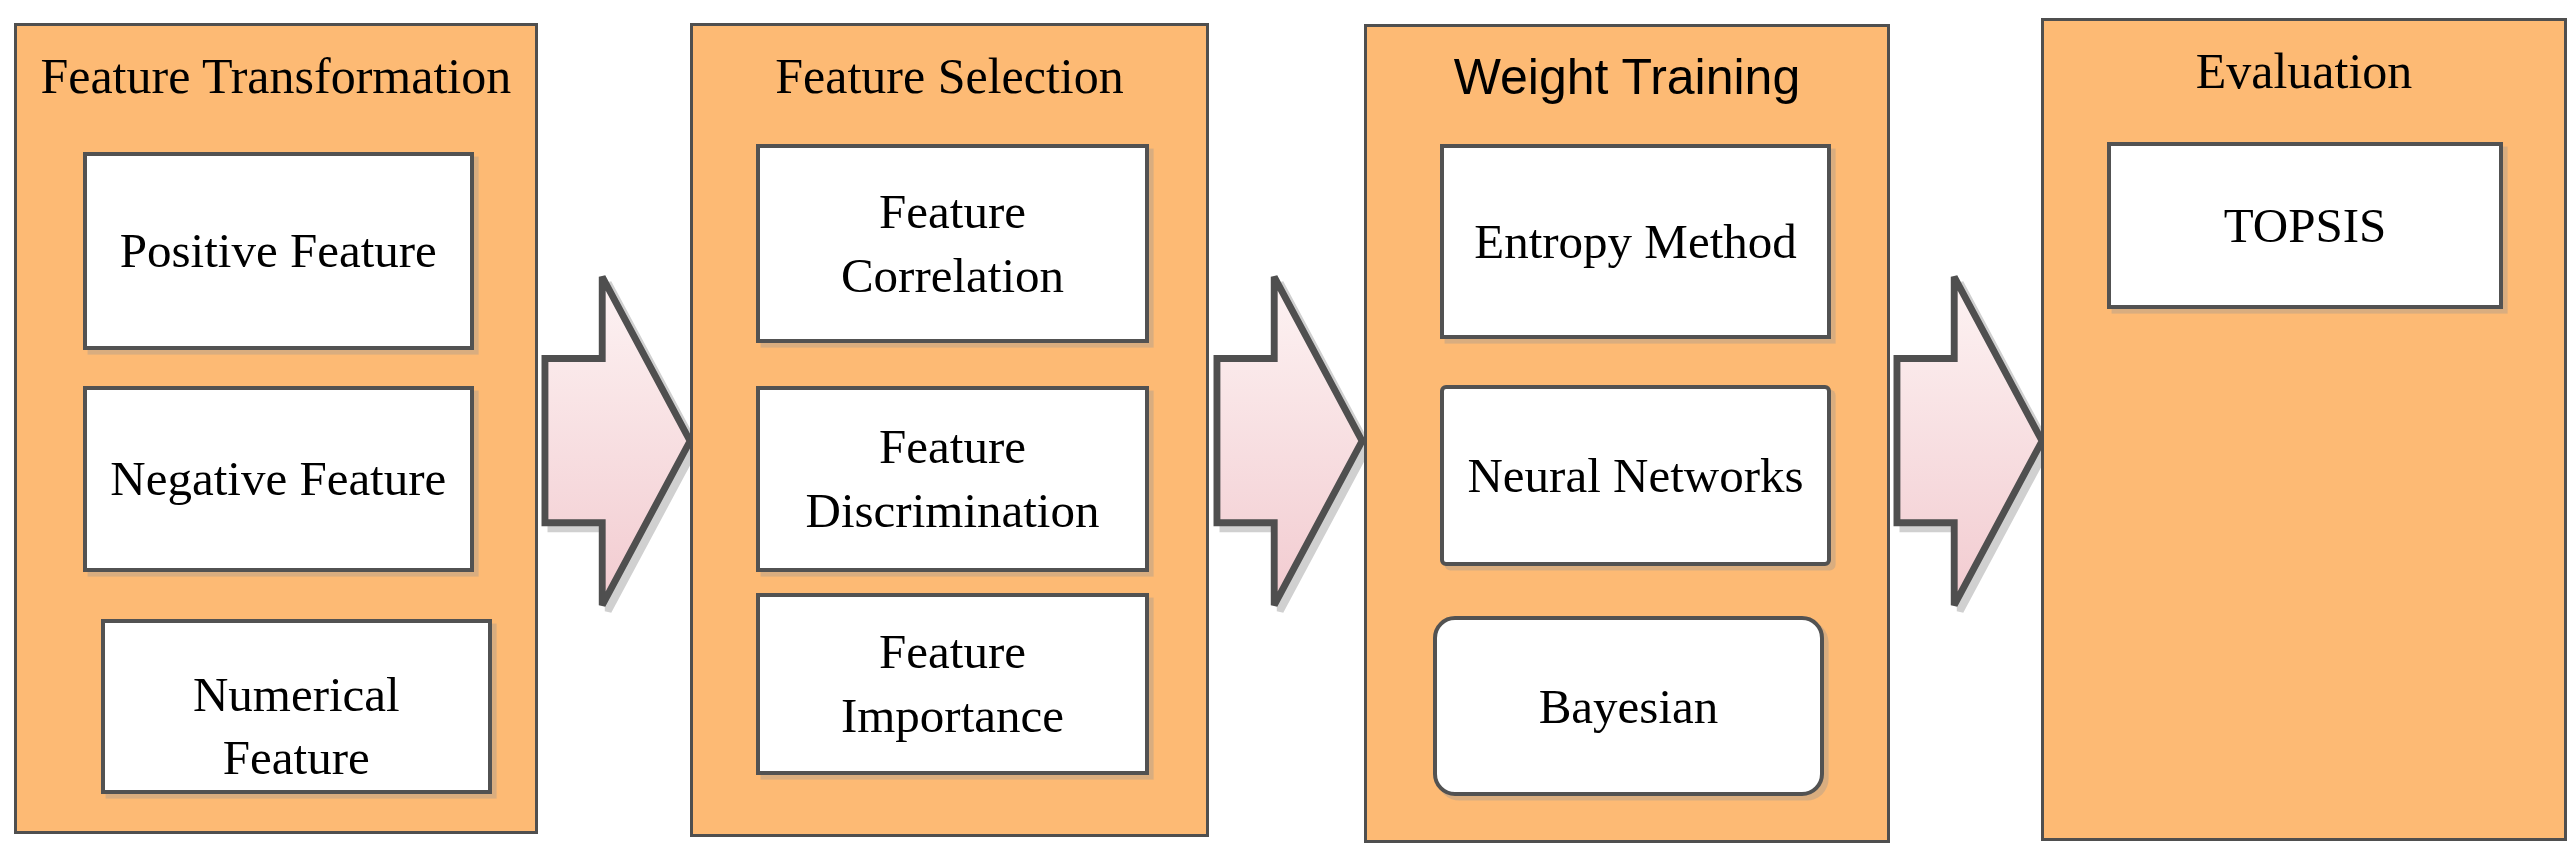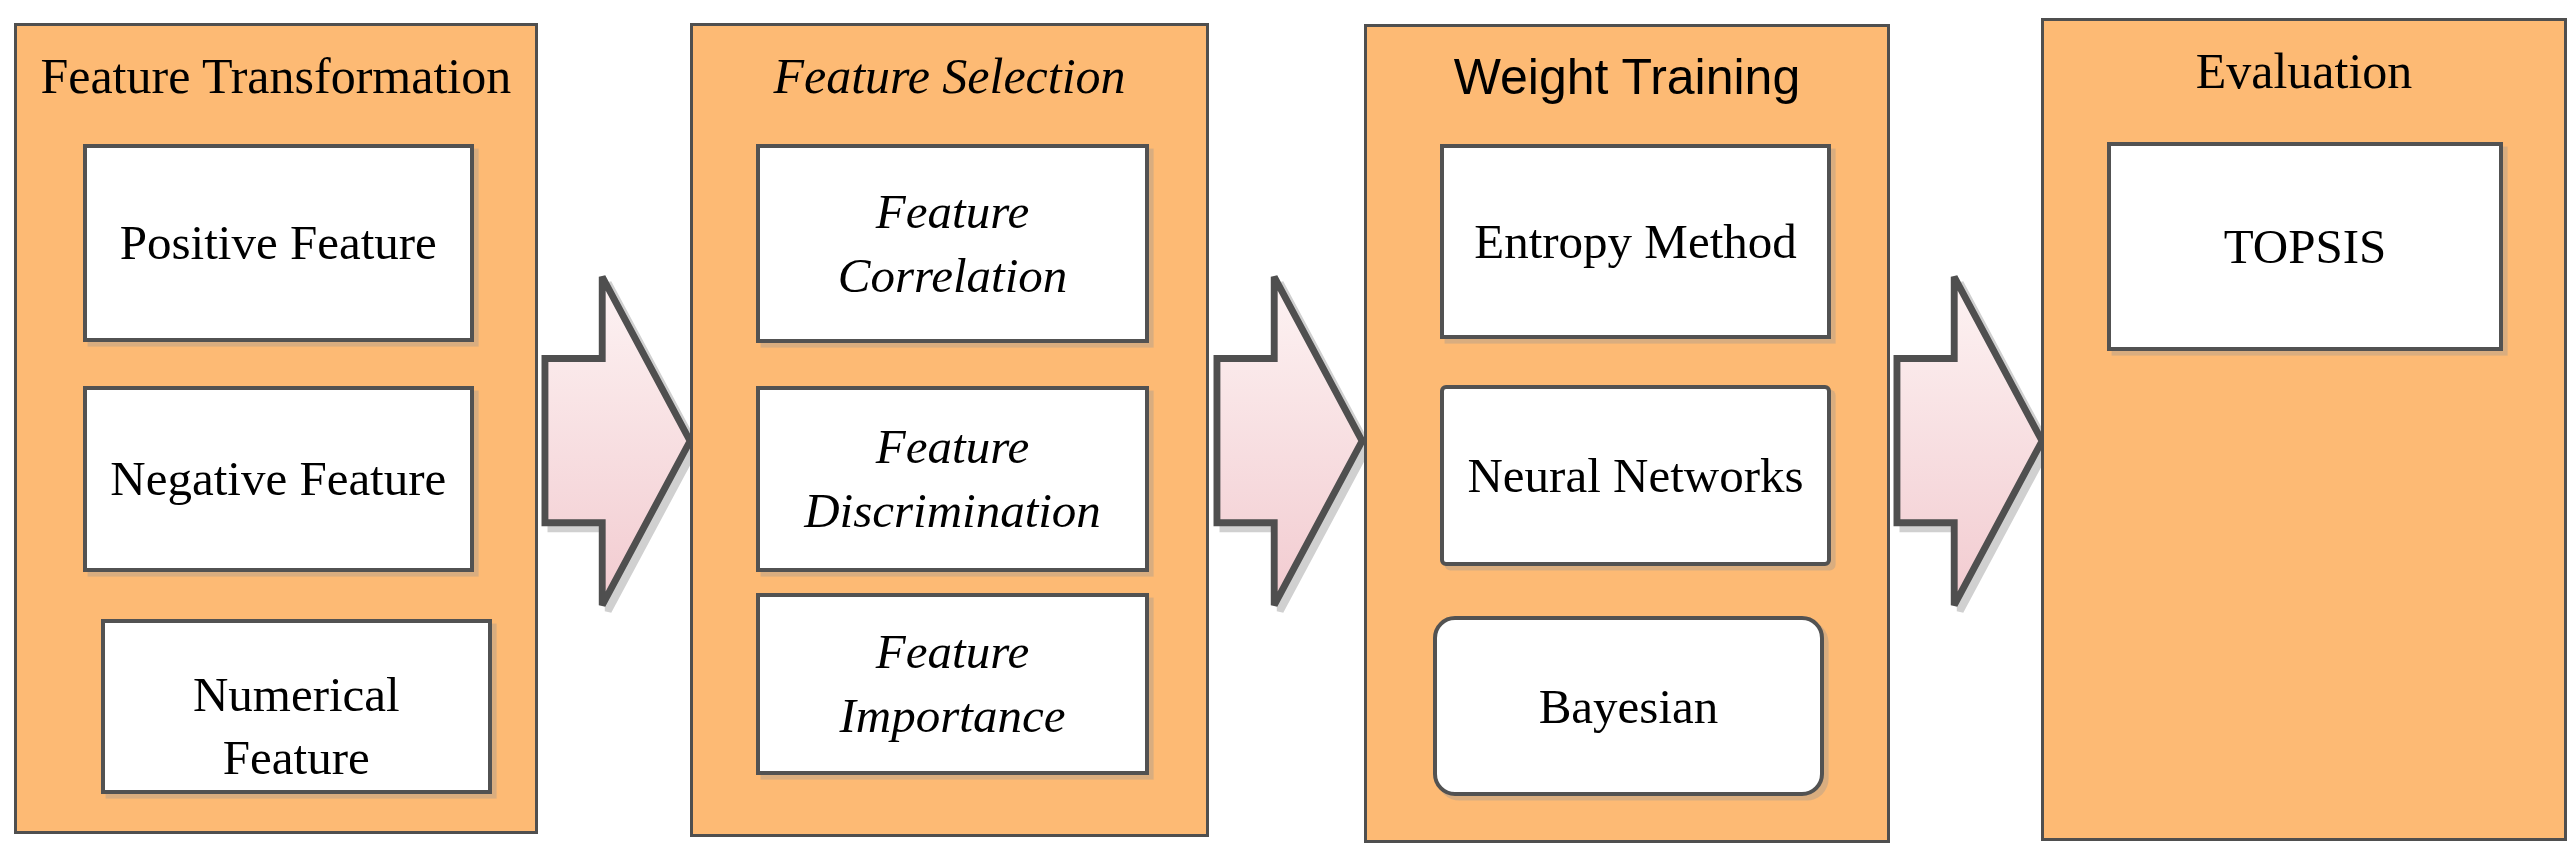--- a/index.html
+++ b/index.html
@@ -17,21 +17,21 @@
     color: #000000;
   }
   
   .col {
     position: absolute;
     box-sizing: border-box;
     border: 3.8px solid #4f4f4f;
     background: #fdba74;
   }
   .col1 { left: 13.8px;   top: 23px; width: 524px; height: 811px; }
-  .col2 { left: 690px;  top: 23px; width: 519px; height: 814px; font-style: italic; }
+  .col2 { left: 690px;  top: 23px; width: 519px; height: 814px; }
   .col3 { left: 1364px; top: 24.4px; width: 526px; height: 819px; }
   .col4 { left: 2041px; top: 18.3px; width: 526px; height: 823px; }
 
   .title {
     position: absolute;
     left: 0;
     top: 23px;
     width: 100%;
     margin: 0;
     text-align: center;
@@ -54,33 +54,33 @@
     justify-content: center;
   }
   .ibox .label {
     font-size: 49px;
     line-height: 1.3;
     text-align: center;
     white-space: pre-line;
   }
 
   
-  .c1b1 { left: 66px; top: 118px; width: 391px; height: 198px; }
+  .c1b1 { left: 66px; top: 126px; width: 391px; height: 198px; }
   .c1b2 { left: 66px; top: 360px; width: 391px; height: 186px; }
   .c1b3 { left: 84px; top: 593px; width: 391px; height: 175px; align-items: flex-end; }
   
   .c2b1 { left: 63px; top: 118px; width: 393px; height: 199px; }
   .c2b2 { left: 63px; top: 360px; width: 393px; height: 186px; }
   .c2b3 { left: 63px; top: 567px; width: 393px; height: 182px; }
   
   .c3b1 { left: 73px; top: 117px; width: 391px; height: 195px; }
   .c3b2 { left: 73px; top: 358px; width: 391px; height: 181px; border-radius: 6px; }
   .c3b3 { left: 66px; top: 589px; width: 391px; height: 180px; border-radius: 22px; }
   
-  .c4b1 { left: 63px; top: 121px; width: 396px; height: 209px; }
+  .c4b1 { left: 63px; top: 121px; width: 396px; height: 167px; }
 
   
   .flow-arrow {
     position: absolute;
     width: 153px;
     height: 336px;
     filter: drop-shadow(6.9px 6.9px 0 rgba(150,150,150,0.45));
   }
   .arrow1 { left: 541px;  top: 273px; }
   .arrow2 { left: 1213px; top: 273px; }

